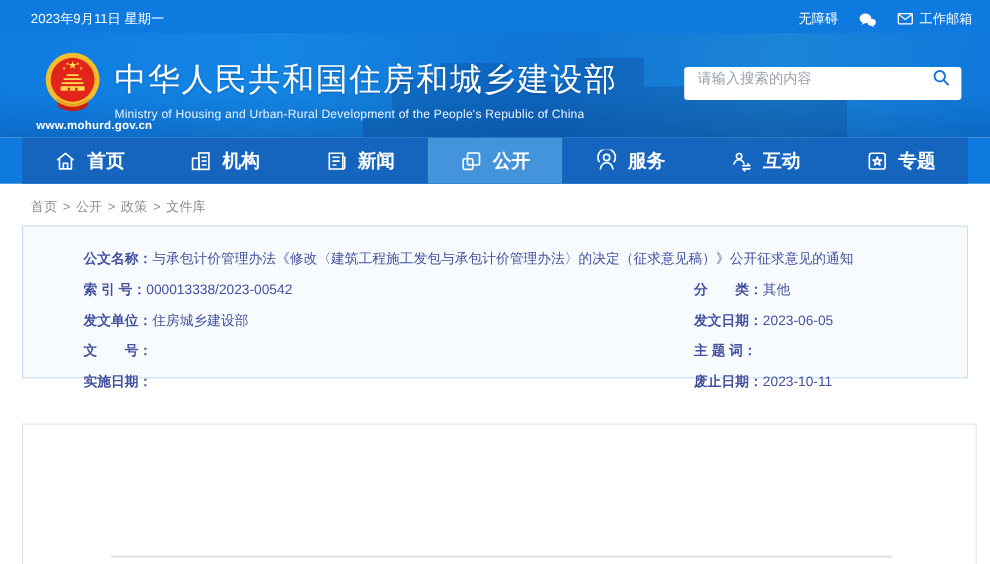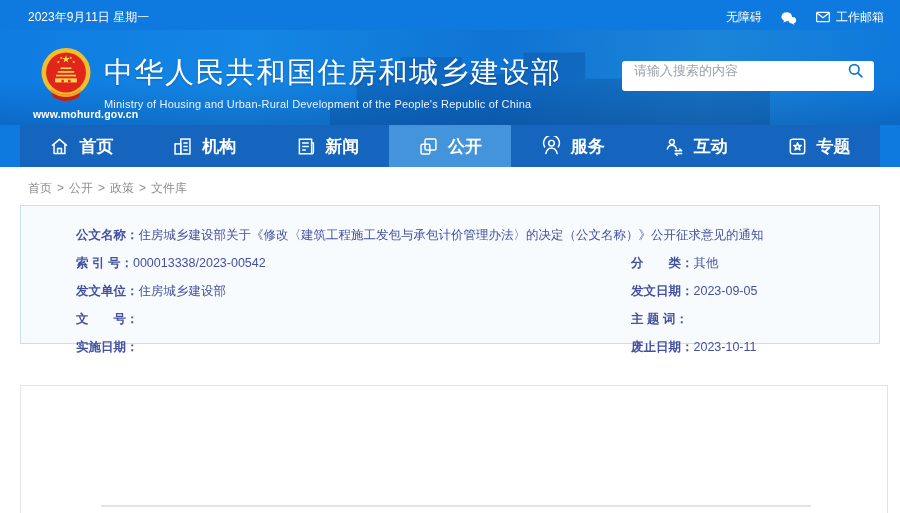--- a/index.html
+++ b/index.html
@@ -209,36 +209,36 @@
 
     </div>
   </div>
 
   <div class="breadcrumb">
     <span class="crumb">首页</span><span class="sep">&gt;</span><span class="crumb">公开</span><span class="sep">&gt;</span><span class="crumb">政策</span><span class="sep">&gt;</span><span class="crumb">文件库</span>
   </div>
 
   <div class="meta-panel">
     <div class="meta-docname">
-      <span class="meta-label">公文名称：</span><span>住房城乡建设部关于《修改〈建筑工程施工发包与承包计价管理办法〉的决定（公文名称）》公开征求意见的通知</span>
+      <span class="meta-label">公文名称：</span><span>与承包计价管理办法《修改〈建筑工程施工发包与承包计价管理办法〉的决定（征求意见稿）》公开征求意见的通知</span>
     </div>
     <div class="meta-row">
       <div class="meta-cell-left">
         <span class="meta-label">索 引 号：</span><span>000013338/2023-00542</span>
       </div>
       <div class="meta-cell-right">
         <span class="meta-label">分　　类：</span><span>其他</span>
       </div>
     </div>
     <div class="meta-row">
       <div class="meta-cell-left">
         <span class="meta-label">发文单位：</span><span>住房城乡建设部</span>
       </div>
       <div class="meta-cell-right">
-        <span class="meta-label">发文日期：</span><span>2023-09-05</span>
+        <span class="meta-label">发文日期：</span><span>2023-06-05</span>
       </div>
     </div>
     <div class="meta-row">
       <div class="meta-cell-left">
         <span class="meta-label">文　　号：</span><span></span>
       </div>
       <div class="meta-cell-right">
         <span class="meta-label">主 题 词：</span><span></span>
       </div>
     </div>

